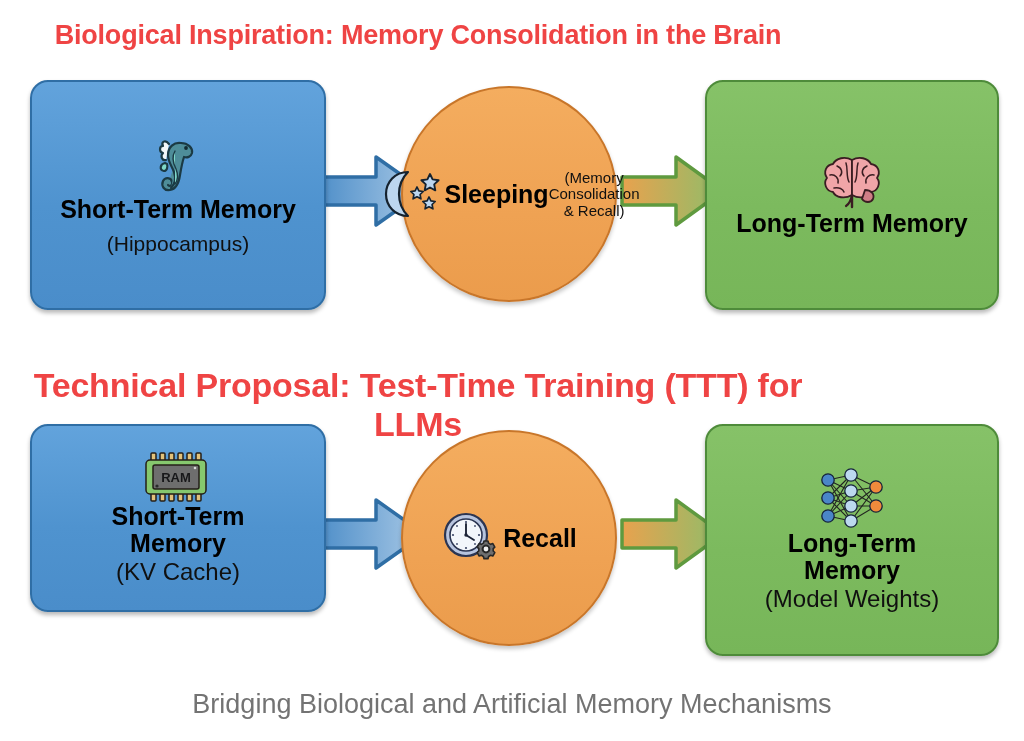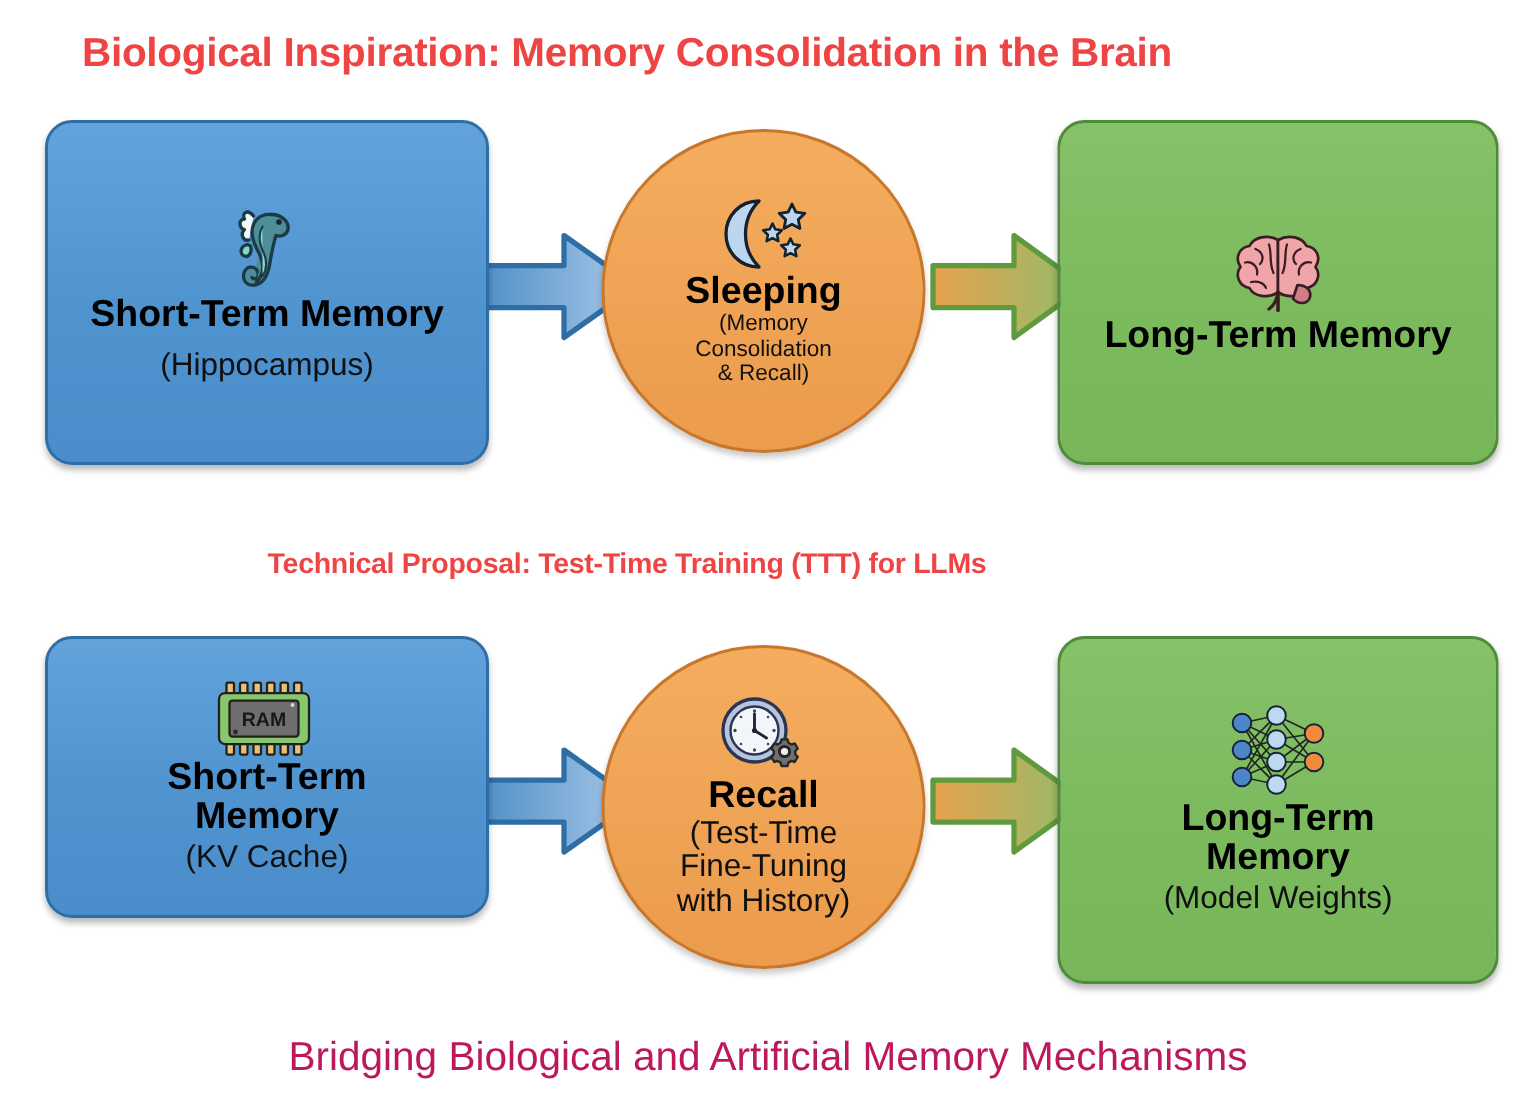--- a/index.html
+++ b/index.html
@@ -23,30 +23,30 @@
   .section-title {
     position: absolute;
     left: 0;
     width: 836px;
     text-align: center;
     font-weight: bold;
     color: #ef4444;
     letter-spacing: -0.2px;
   }
   #title-1 { top: 20px;  font-size: 27px; }
-  #title-2 { top: 366px; font-size: 19px; }
+  #title-2 { top: 366px; font-size: 34px; }
 
   .footer-caption {
     position: absolute;
     left: 0;
     top: 689px;
     width: 1024px;
     text-align: center;
     font-size: 27px;
-    color: #be185d;
+    color: #737373;
   }
 
   
   .node-box {
     position: absolute;
     border-radius: 18px;
     box-sizing: border-box;
     display: flex;
     flex-direction: column;
     align-items: center;
@@ -63,21 +63,21 @@
     background: linear-gradient(180deg, #86c268 0%, #7cba5e 55%, #77b659 100%);
     border: 2.5px solid #4e8b3a;
   }
 
   
   .node-circle {
     position: absolute;
     border-radius: 50%;
     box-sizing: border-box;
     display: flex;
-    flex-direction: column;
+    flex-direction: row;
     align-items: center;
     justify-content: center;
     text-align: center;
     background: linear-gradient(180deg, #f4ad5f 0%, #efa253 60%, #eb9c4c 100%);
     border: 2.5px solid #c8762a;
     box-shadow: 0 3px 4px rgba(0,0,0,0.22);
   }
 
   .node-title {
     font-weight: bold;
@@ -91,21 +91,21 @@
 
   .icon-slot {
     display: block;
     line-height: 0;
   }
 
   
   .box1 .node-title, .box3 .node-title { font-size: 25px; }
   .box1 .node-sub,  .box3 .node-sub  { font-size: 21px; margin-top: 10px; }
   .box4 .node-title, .box6 .node-title { font-size: 25px; }
-  .box4 .node-sub,  .box6 .node-sub  { font-size: 21px; margin-top: 3px; }
+  .box4 .node-sub,  .box6 .node-sub  { font-size: 24px; margin-top: 3px; }
 
   .circ1 .node-title { font-size: 25px; }
   .circ1 .node-sub  { font-size: 15px; margin-top: 1px; }
   .circ2 .node-title { font-size: 25px; }
   .circ2 .node-sub  { font-size: 21px; margin-top: 1px; }
 
   
   .arrow {
     position: absolute;
   }
@@ -273,23 +273,20 @@
         <path d="M25 24 L25 13" stroke="#1d2437" stroke-width="1.9" stroke-linecap="round"></path>
         <path d="M25 24 L33 29" stroke="#1d2437" stroke-width="1.9" stroke-linecap="round"></path>
         <circle cx="25" cy="24" r="1.7" fill="#1d2437"></circle>
         <g transform="translate(45,38)">
           <path d="M-3.2,-13 h6.4 l1,3.6 3.3,1.9 3.5,-1.2 3.2,5.6 -2.6,2.5 0,3.8 2.6,2.5 -3.2,5.6 -3.5,-1.2 -3.3,1.9 -1,3.6 h-6.4 l-1,-3.6 -3.3,-1.9 -3.5,1.2 -3.2,-5.6 2.6,-2.5 0,-3.8 -2.6,-2.5 3.2,-5.6 3.5,1.2 3.3,-1.9 Z" transform="scale(0.62)" fill="#6f6f6f" stroke="#272727" stroke-width="2.6" stroke-linejoin="round"></path>
           <circle cx="0" cy="0" r="3.4" fill="#efefef" stroke="#272727" stroke-width="2"></circle>
         </g>
       </svg>
     </span>
     <div class="node-title">Recall</div>
-    <div class="node-sub" style="white-space: pre-line;">(Test-Time
-Fine-Tuning
-with History)</div>
   </div>
 
   <div class="node-box green box6" style="left:705px; top:424px; width:294px; height:232px;">
     <span class="icon-slot">
       <svg width="74" height="62" viewBox="0 0 74 62">
         <g stroke="#1d1d1d" stroke-width="1.1" opacity="0.95">
           <path d="M13,12 L36,7 M13,12 L36,23 M13,12 L36,38 M13,12 L36,53"></path>
           <path d="M13,30 L36,7 M13,30 L36,23 M13,30 L36,38 M13,30 L36,53"></path>
           <path d="M13,48 L36,7 M13,48 L36,23 M13,48 L36,38 M13,48 L36,53"></path>
           <path d="M36,7 L61,19 M36,7 L61,38"></path>

